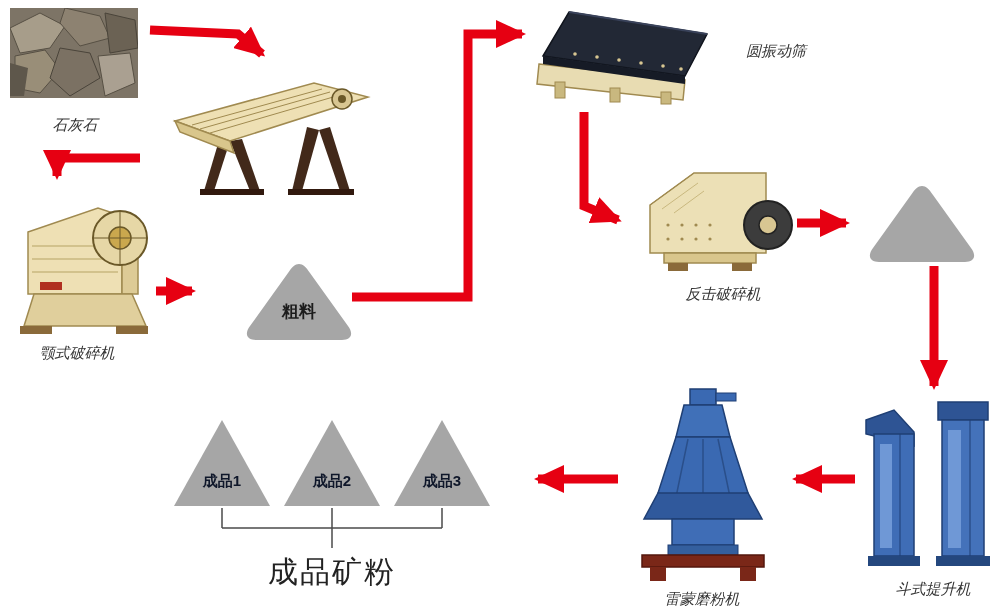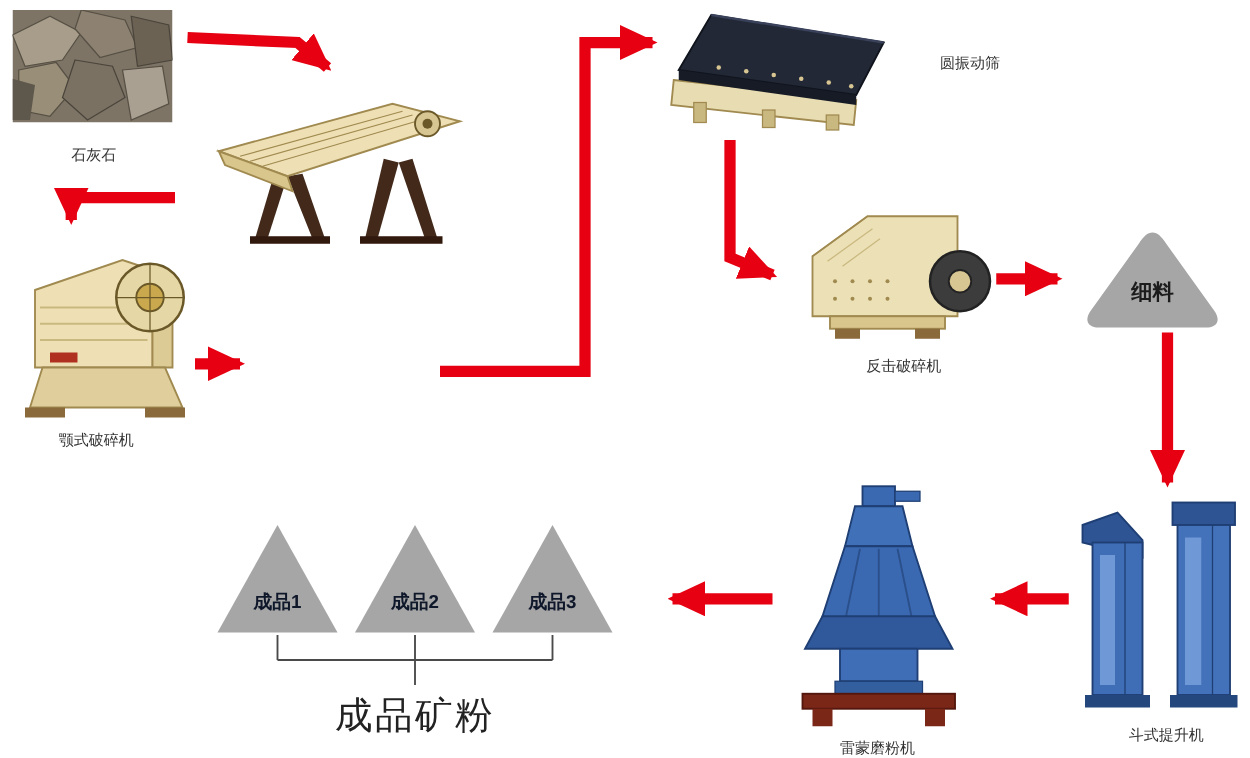--- a/index.html
+++ b/index.html
@@ -1,18 +1,18 @@
 <!DOCTYPE html>
 <html><head>
 <meta charset="utf-8">
 <style>
   html,body{margin:0;padding:0;background:#ffffff;font-family:"Liberation Sans","DejaVu Sans",sans-serif;}
   .stage{position:relative;width:1000px;height:606px;background:#ffffff;overflow:hidden;}
   .abs{position:absolute;}
-  .node-label{position:absolute;font-size:12px;color:#333;text-align:center;white-space:nowrap;}
+  .node-label{position:absolute;font-size:15px;color:#333;text-align:center;white-space:nowrap;font-style:italic;}
   .pile-label{position:absolute;font-size:17px;font-weight:bold;color:#1c1c1c;text-align:center;width:100%;}
   .tri-label{position:absolute;font-size:15px;font-weight:bold;color:#0f172a;text-align:center;width:100%;}
   .big-label{position:absolute;font-size:30px;color:#222;text-align:center;letter-spacing:2px;}
   svg{display:block;}
   .overlay{position:absolute;left:0;top:0;pointer-events:none;}
 </style>
 </head>
 <body>
 
 <div class="stage">
@@ -84,20 +84,26 @@
       <circle cx="110" cy="48" r="11" fill="#caa84e" stroke="#6a5828" stroke-width="1.5"></circle>
       <path d="M110,21 V75 M83,48 H137" stroke="#6a5828" stroke-width="1"></path>
       <rect x="30" y="92" width="22" height="8" fill="#b03020"></rect>
       <path d="M24,104 L14,136 L136,136 L122,104 Z" fill="#e0cf9c" stroke="#a08a50" stroke-width="1.5"></path>
       <rect x="10" y="136" width="32" height="8" fill="#8a6a3a"></rect>
       <rect x="106" y="136" width="32" height="8" fill="#8a6a3a"></rect>
     </svg>
   </div>
   <div class="node-label" style="left:12px;top:344px;width:130px;">颚式破碎机</div>
 
+  <div class="abs" style="left:240px;top:258px;width:118px;height:86px;">
+    <svg viewBox="0 0 118 86" width="118" height="86">
+      <path d="M59,6 C63,6 66,9 70,15 L108,68 C114,76 111,82 102,82 L16,82 C7,82 4,76 10,68 L48,15 C52,9 55,6 59,6 Z" fill="#a6a6a6"></path>
+    </svg>
+    <div class="pile-label" style="top:42px;left:0;">粗料</div>
+  </div>
 
   <div class="abs" style="left:535px;top:6px;width:178px;height:102px;">
     <svg viewBox="0 0 178 102" width="178" height="102">
       <path d="M4,58 L150,74 L148,94 L2,78 Z" fill="#e8dcb2" stroke="#a08a50" stroke-width="1.5"></path>
       <rect x="20" y="76" width="10" height="16" fill="#c9b87f" stroke="#a08a50"></rect>
       <rect x="75" y="82" width="10" height="14" fill="#c9b87f" stroke="#a08a50"></rect>
       <rect x="126" y="86" width="10" height="12" fill="#c9b87f" stroke="#a08a50"></rect>
       <path d="M8,50 L34,6 L172,28 L150,70 Z" fill="#222835" stroke="#10141d" stroke-width="1.5"></path>
       <path d="M8,50 L150,70 L150,78 L8,58 Z" fill="#161b26"></path>
       <circle cx="40" cy="48" r="1.8" fill="#d8c692"></circle>
@@ -130,21 +136,20 @@
       <rect x="30" y="98" width="20" height="8" fill="#8a6a3a"></rect>
       <rect x="94" y="98" width="20" height="8" fill="#8a6a3a"></rect>
     </svg>
   </div>
   <div class="node-label" style="left:668px;top:285px;width:110px;">反击破碎机</div>
 
   <div class="abs" style="left:863px;top:180px;width:118px;height:86px;">
     <svg viewBox="0 0 118 86" width="118" height="86">
       <path d="M59,6 C63,6 66,9 70,15 L108,68 C114,76 111,82 102,82 L16,82 C7,82 4,76 10,68 L48,15 C52,9 55,6 59,6 Z" fill="#a6a6a6"></path>
     </svg>
-    <div class="pile-label" style="top:42px;left:0;">细料</div>
   </div>
 
   <div class="abs" style="left:860px;top:400px;width:138px;height:172px;">
     <svg viewBox="0 0 138 172" width="138" height="172">
       <path d="M6,20 L34,10 L54,32 L54,46 L6,34 Z" fill="#2e5494" stroke="#1f3f74" stroke-width="1.5"></path>
       <rect x="14" y="34" width="40" height="122" fill="#3f6db6" stroke="#1f3f74" stroke-width="1.5"></rect>
       <rect x="20" y="44" width="12" height="104" fill="#6f98d6"></rect>
       <path d="M40,34 V156" stroke="#1f3f74" stroke-width="1"></path>
       <rect x="78" y="2" width="50" height="18" fill="#2e5494" stroke="#1f3f74" stroke-width="1.5"></rect>
       <rect x="82" y="20" width="42" height="136" fill="#4472ba" stroke="#1f3f74" stroke-width="1.5"></rect>

